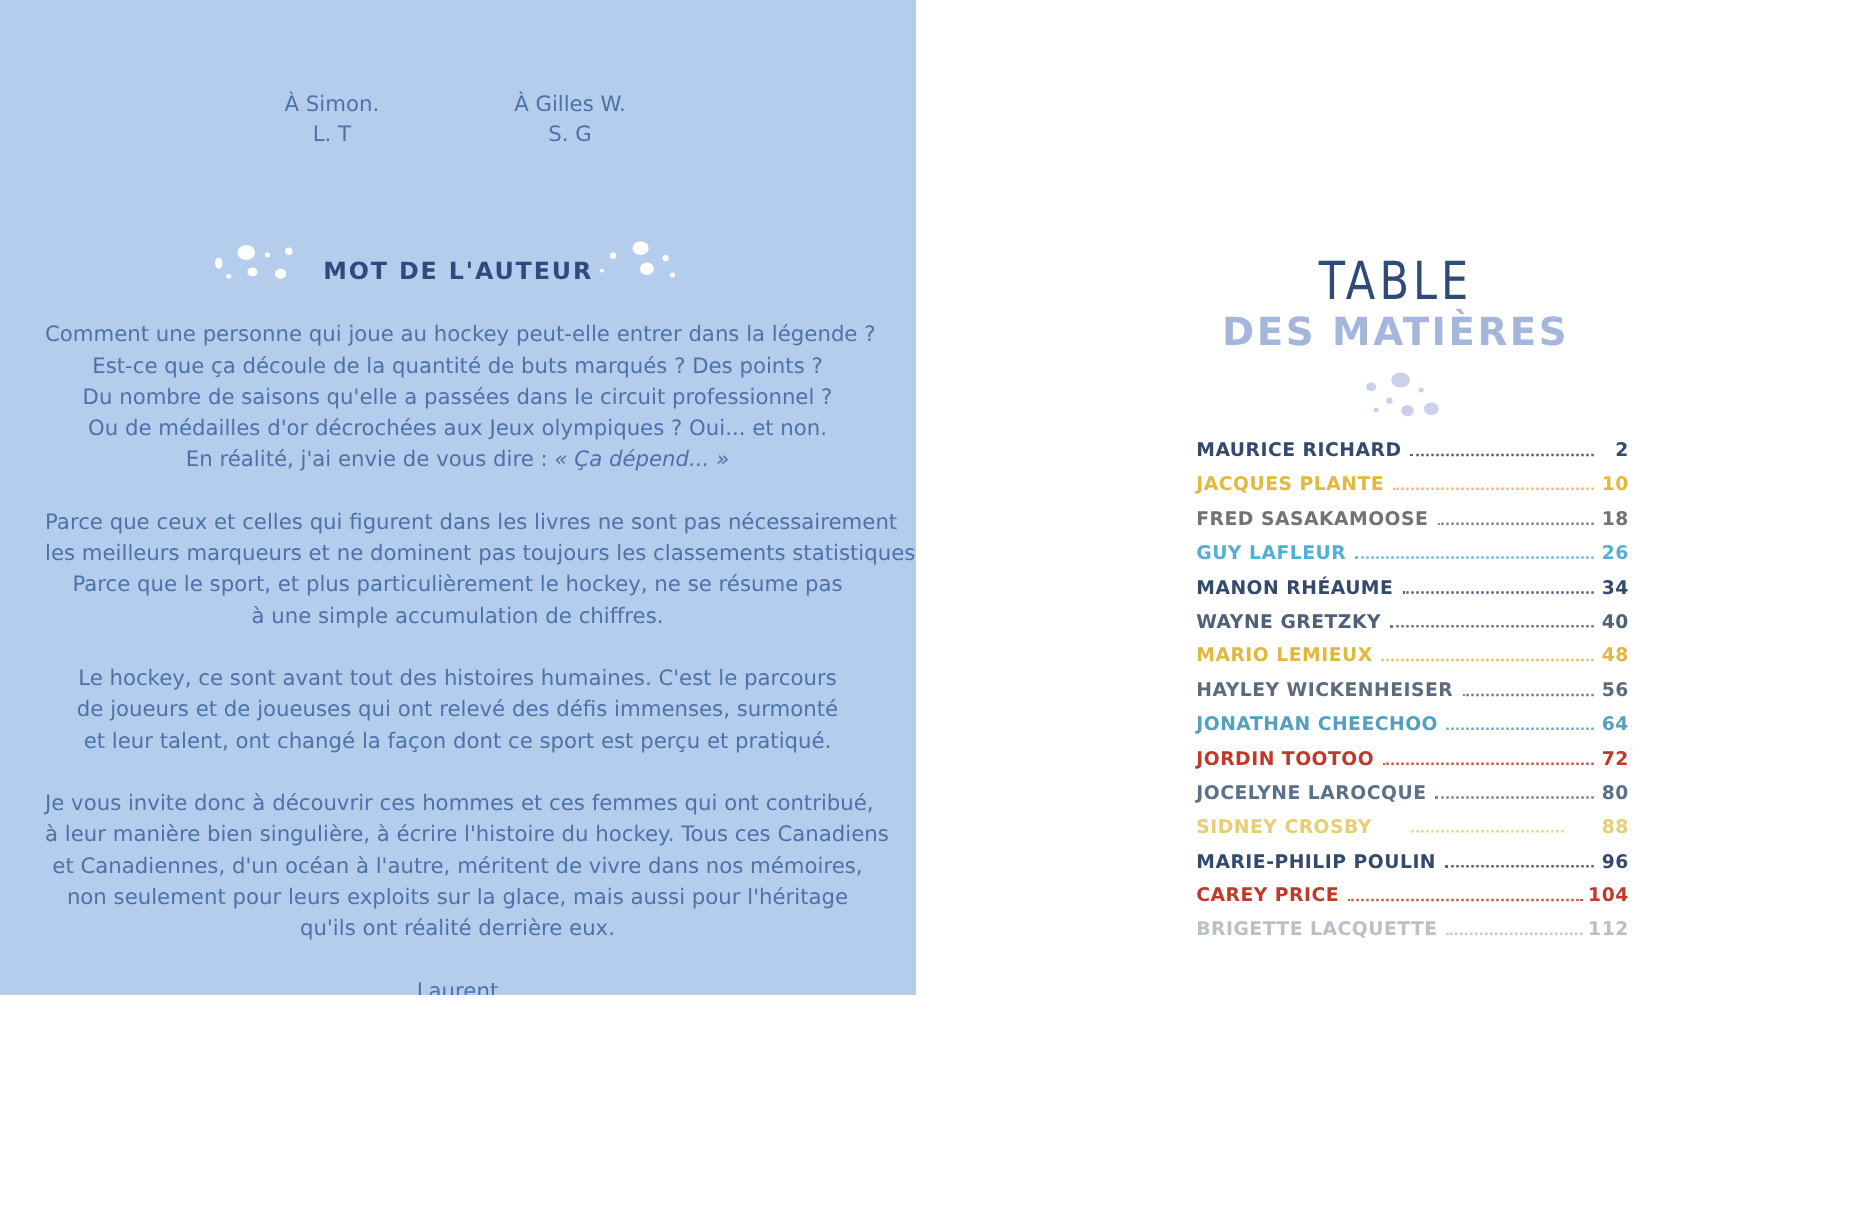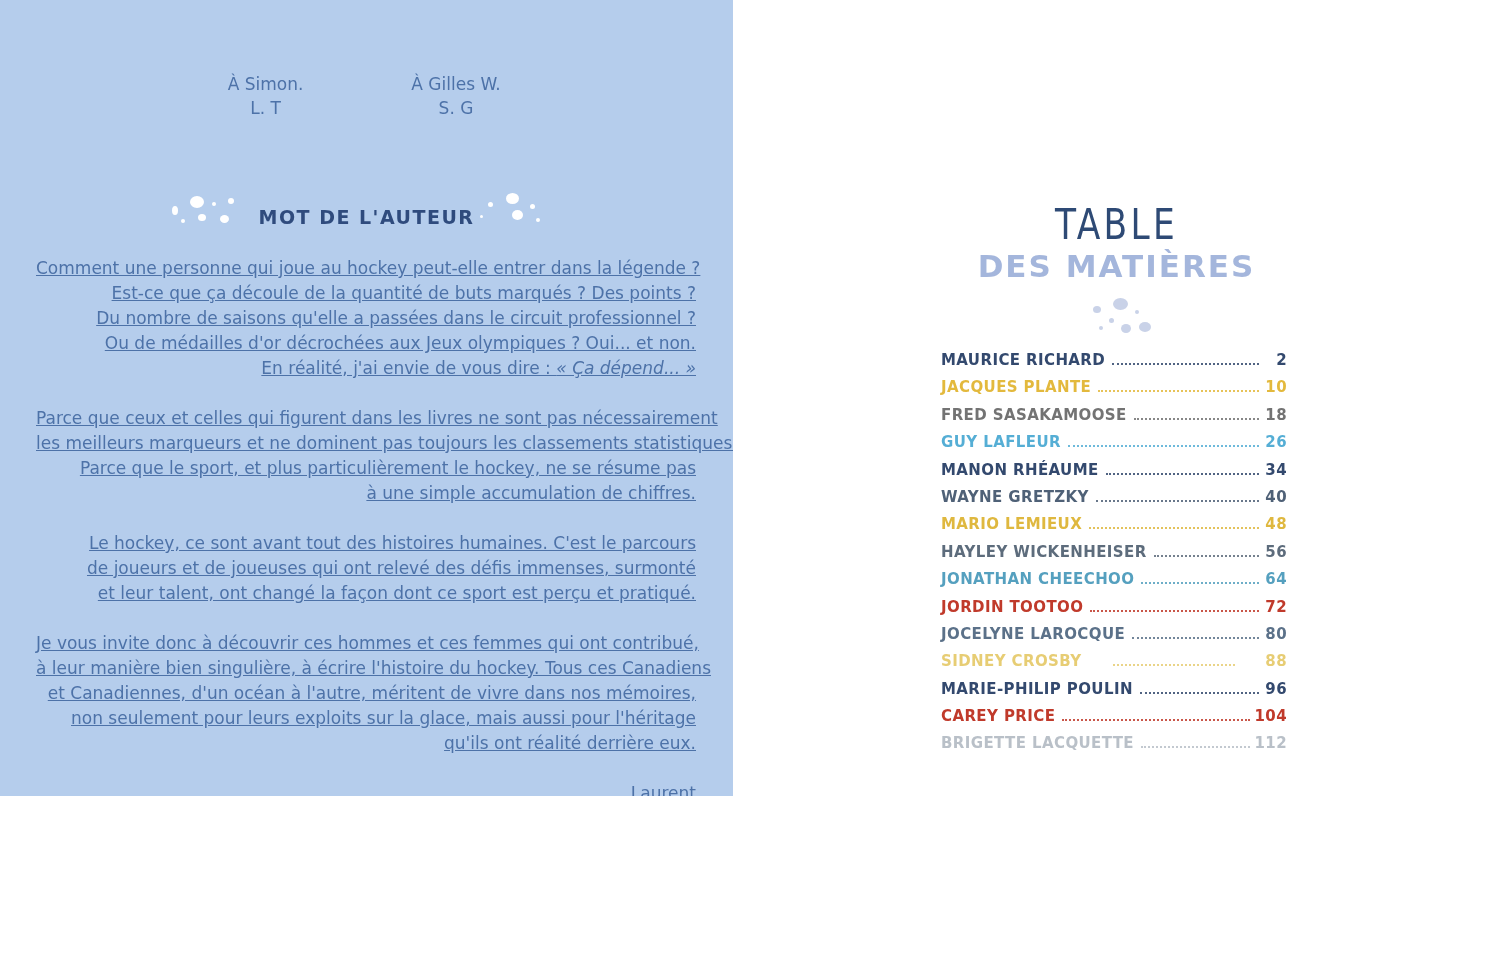--- a/index.html
+++ b/index.html
@@ -34,21 +34,21 @@
     margin: 0; display: inline-block;
     font-size: 19px; font-weight: 700; letter-spacing: 1.5px;
     color: #2f4b7d;
   }
   
   .dots { position: absolute; }
   .dot { position: absolute; border-radius: 50%; background: #ffffff; }
   .dots-title .dot { background: #c9d2e8; }
   .paras {
     position: absolute; top: 256px; left: 36px; width: 660px;
-    text-align: right; font-size: 17px; line-height: 25px; text-decoration: underline;
+    text-align: center; font-size: 17px; line-height: 25px;
   }
   .para { margin: 0 0 25px 0; }
   .para .line { white-space: nowrap; }
   .signature { margin-top: 0; }
   .left-footer {
     position: absolute; top: 888px; left: 0; width: 733px;
     text-align: center;
     font-size: 11.5px; letter-spacing: 0.4px;
     color: #5c80c2;
   }
@@ -63,21 +63,21 @@
   .toc-title .t1 {
     margin: 0; font-size: 42px; line-height: 44px; font-weight: 400;
     letter-spacing: 4px; color: #2e4a75;
     transform: scaleX(0.82); transform-origin: center;
   }
   .toc-title .t2 {
     margin: 2px 0 0 0; font-size: 31px; line-height: 34px; font-weight: 800;
     letter-spacing: 2px; color: #a4b6dc;
   }
   .toc {
-    position: absolute; left: 208px; top: 351px; width: 346px;
+    position: absolute; left: 224px; top: 351px; width: 346px;
   }
   .toc-row {
     display: flex; align-items: baseline;
     height: 27.4px;
     font-size: 15px; font-weight: 600; letter-spacing: 0.4px;
   }
   .toc-name { white-space: nowrap; }
   .toc-leader {
     flex: 1;
     border-bottom: 2px dotted currentColor;

